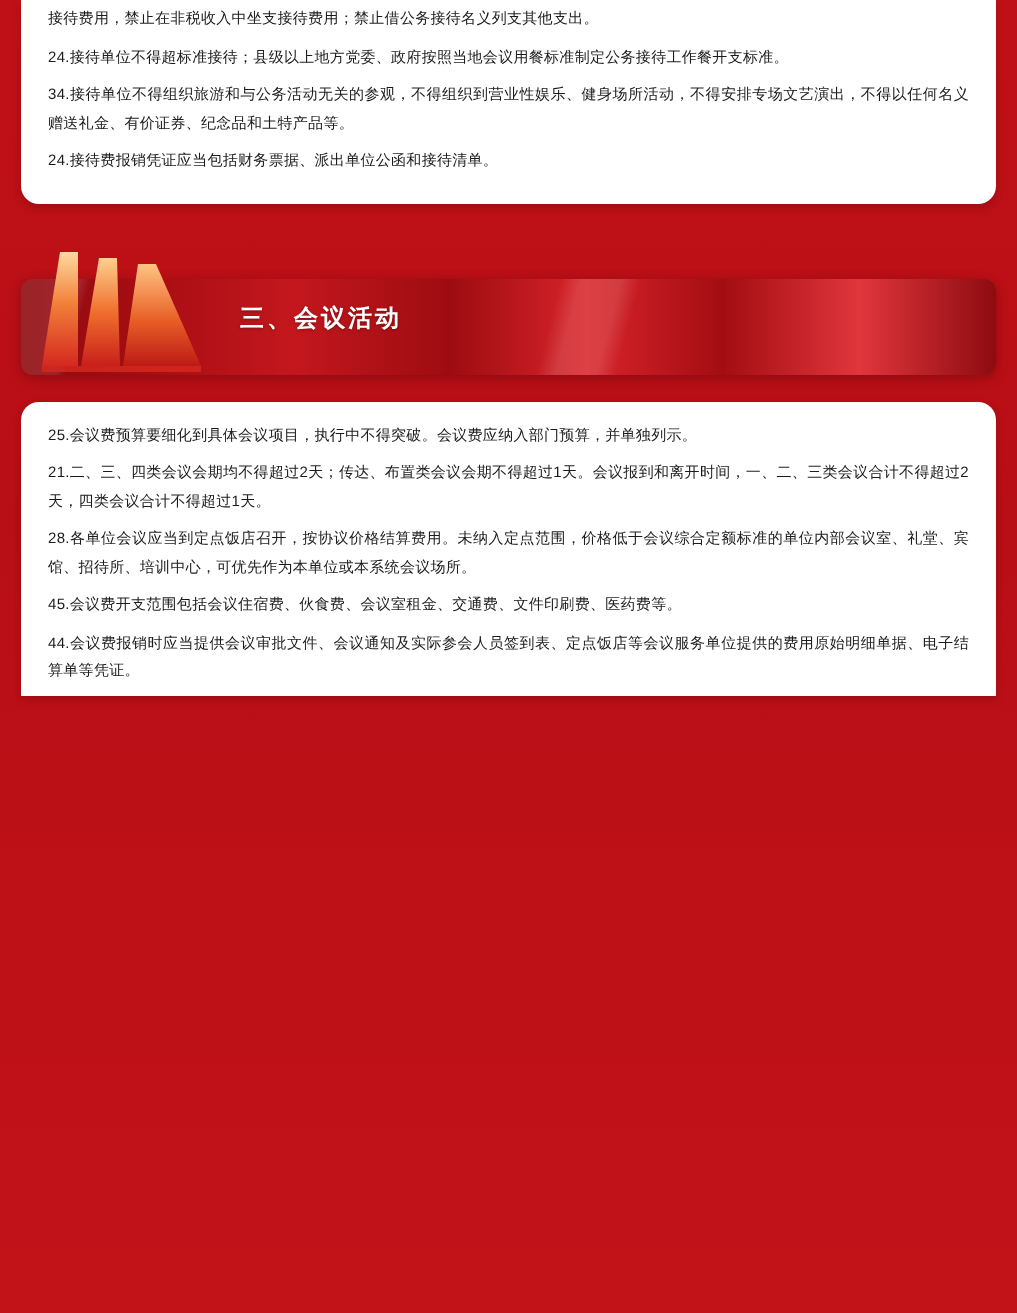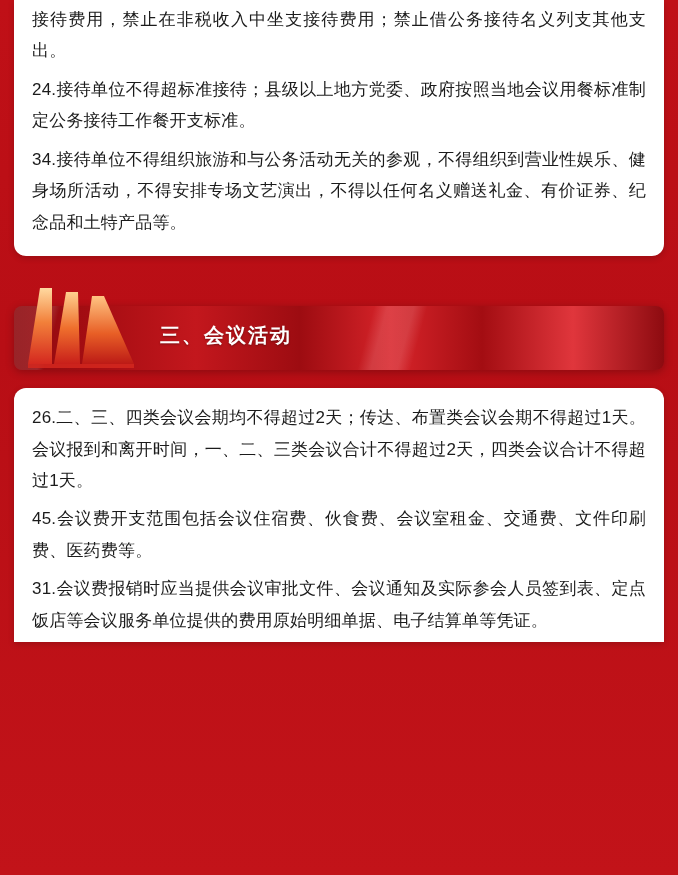--- a/index.html
+++ b/index.html
@@ -32,21 +32,21 @@
   }
   .card.top {
     border-radius: 0 0 12px 12px;
     padding-top: 4px;
   }
   .card.bottom {
     border-radius: 12px 12px 0 0;
     padding-bottom: 6px;
   }
   .para {
-    font-size: 17px;
+    font-size: 10px;
     line-height: 1.85;
     color: #1b1b1b;
     text-align: justify;
     margin: 0 0 7px 0;
     letter-spacing: 0.2px;
   }
   .para:last-child { margin-bottom: 0; }
 
   
   .section-banner {
@@ -80,21 +80,21 @@
     inset: 0;
     background:
       linear-gradient(105deg, rgba(255,255,255,0.10) 0 6%, rgba(255,255,255,0) 7% 100%),
       linear-gradient(105deg, rgba(255,255,255,0) 0 54%, rgba(255,255,255,0.13) 56% 60%, rgba(255,255,255,0) 62% 100%);
     pointer-events: none;
   }
   .banner-title {
     position: absolute;
     left: 160px;
     top: 44px;
-    font-size: 20px;
+    font-size: 16px;
     font-weight: bold;
     color: #ffffff;
     letter-spacing: 2px;
     text-shadow: 0 1px 2px rgba(0,0,0,0.35);
   }
   .sail-wrap {
     position: absolute;
     left: 22px;
     top: 0;
     width: 135px;
@@ -109,20 +109,21 @@
 </style>
 </head>
 <body>
 
 <div class="page">
 
   <div class="card top">
     <p class="para">接待费用，禁止在非税收入中坐支接待费用；禁止借公务接待名义列支其他支出。</p>
     <p class="para">24.接待单位不得超标准接待；县级以上地方党委、政府按照当地会议用餐标准制定公务接待工作餐开支标准。</p>
     <p class="para">34.接待单位不得组织旅游和与公务活动无关的参观，不得组织到营业性娱乐、健身场所活动，不得安排专场文艺演出，不得以任何名义赠送礼金、有价证券、纪念品和土特产品等。</p>
+    <p class="para">24.接待费报销凭证应当包括财务票据、派出单位公函和接待清单。</p>
   </div>
 
   <div class="section-banner">
     <div class="banner-bar"></div>
     <div class="sail-wrap">
       <svg width="135" height="96" viewBox="0 0 135 96" xmlns="http://www.w3.org/2000/svg">
         <defs>
           <linearGradient id="sailA" x1="0" y1="0" x2="0" y2="1">
             <stop offset="0%" stop-color="#ffd9a0"></stop>
             <stop offset="45%" stop-color="#f2803a"></stop>
@@ -143,19 +144,21 @@
         <path d="M18 10 L30 10 L30 86 L6 86 Z" fill="url(#sailA)"></path>
         <path d="M44 14 L56 14 L58 86 L32 86 Z" fill="url(#sailB)"></path>
         <path d="M70 18 L82 18 L112 86 L60 86 Z" fill="url(#sailC)"></path>
         <path d="M6 86 L112 86 L112 90 L6 90 Z" fill="#d4281f" opacity="0.85"></path>
       </svg>
     </div>
     <div class="banner-title">三、会议活动</div>
   </div>
 
   <div class="card bottom">
-    <p class="para">26.二、三、四类会议会期均不得超过2天；传达、布置类会议会期不得超过1天。会议报到和离开时间，一、二、三类会议合计不得超过2天，四类会议合计不得超过1天。</p>
+    <p class="para">25.会议费预算要细化到具体会议项目，执行中不得突破。会议费应纳入部门预算，并单独列示。</p>
+    <p class="para">21.二、三、四类会议会期均不得超过2天；传达、布置类会议会期不得超过1天。会议报到和离开时间，一、二、三类会议合计不得超过2天，四类会议合计不得超过1天。</p>
+    <p class="para">28.各单位会议应当到定点饭店召开，按协议价格结算费用。未纳入定点范围，价格低于会议综合定额标准的单位内部会议室、礼堂、宾馆、招待所、培训中心，可优先作为本单位或本系统会议场所。</p>
     <p class="para">45.会议费开支范围包括会议住宿费、伙食费、会议室租金、交通费、文件印刷费、医药费等。</p>
-    <p class="para">31.会议费报销时应当提供会议审批文件、会议通知及实际参会人员签到表、定点饭店等会议服务单位提供的费用原始明细单据、电子结算单等凭证。</p>
+    <p class="para">44.会议费报销时应当提供会议审批文件、会议通知及实际参会人员签到表、定点饭店等会议服务单位提供的费用原始明细单据、电子结算单等凭证。</p>
   </div>
 
   <div class="bottom-fade"></div>
 </div>
 
 </body></html>

